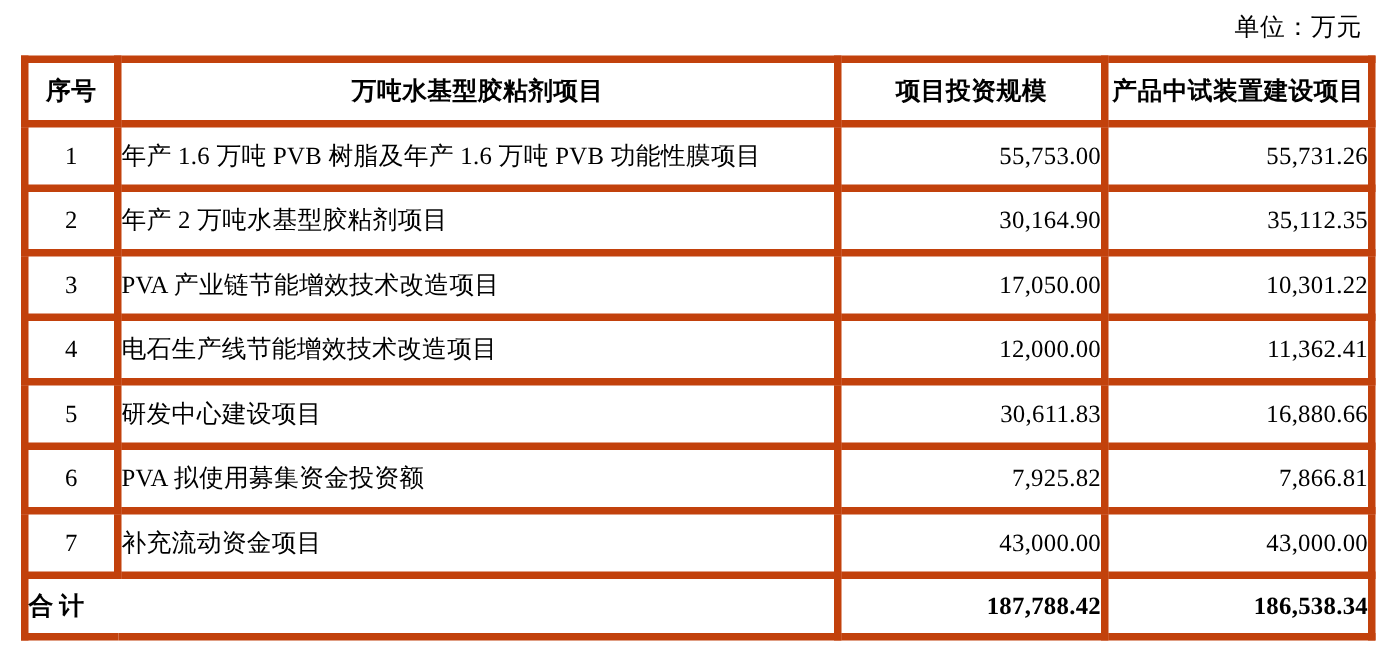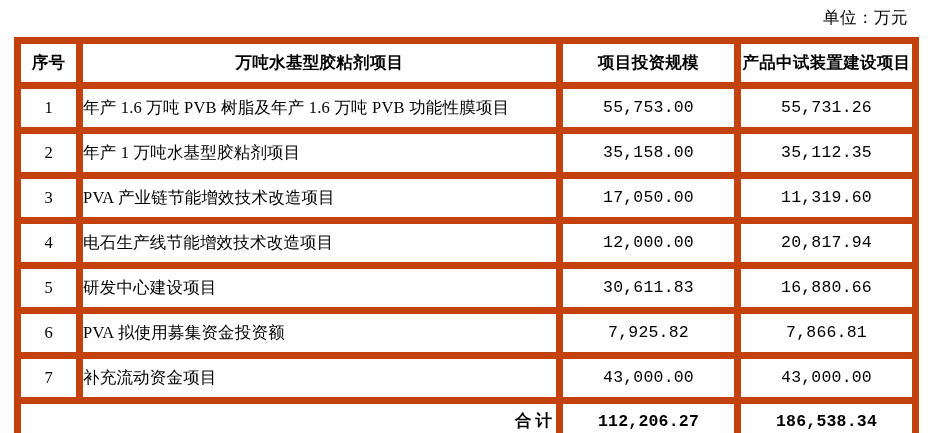--- a/index.html
+++ b/index.html
@@ -31,21 +31,21 @@
     letter-spacing: 0.5px;
   }
   table.fund-table {
     border-collapse: collapse;
     width: 898px;
     table-layout: fixed;
     margin: 0;
   }
   table.fund-table th,
   table.fund-table td {
-    border: 7px solid #c2410c;
+    border: 5px solid #c2410c;
     padding: 0;
     font-size: 16.5px;
     line-height: 1.45;
     vertical-align: middle;
   }
   
   col.c-num   { width: 62px; }
   col.c-name  { width: 480px; }
   col.c-scale { width: 178px; }
   col.c-use   { width: 178px; }
@@ -63,34 +63,32 @@
   td.col-num {
     text-align: center;
     padding: 4px 2px;
   }
   td.col-name {
     text-align: left;
     padding: 5px 8px 5px 10px;
     letter-spacing: 0.2px;
   }
   td.col-amt {
-    text-align: center;
+    text-align: right;
     padding: 5px 12px 5px 6px;
     letter-spacing: 0.2px;
-    font-family: Liberation Mono, monospace;
   }
   tr.total-row td {
     font-weight: bold;
     height: 36px;
   }
   td.total-label {
-    text-align: right;
+    text-align: left;
     letter-spacing: 4px;
     padding: 4px;
-    font-family: Liberation Mono, monospace;
   }
   .two-line {
     line-height: 1.5;
   }
 </style>
 </head>
 <body>
 
 <div class="page">
 
@@ -113,35 +111,35 @@
     </thead>
     <tbody>
       <tr>
         <td class="col-num">1</td>
         <td class="col-name two-line">年产 1.6 万吨 PVB 树脂及年产 1.6 万吨 PVB 功能性膜项目</td>
         <td class="col-amt">55,753.00</td>
         <td class="col-amt">55,731.26</td>
       </tr>
       <tr>
         <td class="col-num">2</td>
-        <td class="col-name">年产 1 万吨水基型胶粘剂项目</td>
-        <td class="col-amt">35,158.00</td>
+        <td class="col-name">年产 2 万吨水基型胶粘剂项目</td>
+        <td class="col-amt">30,164.90</td>
         <td class="col-amt">35,112.35</td>
       </tr>
       <tr>
         <td class="col-num">3</td>
         <td class="col-name">PVA 产业链节能增效技术改造项目</td>
         <td class="col-amt">17,050.00</td>
-        <td class="col-amt">11,319.60</td>
+        <td class="col-amt">10,301.22</td>
       </tr>
       <tr>
         <td class="col-num">4</td>
         <td class="col-name">电石生产线节能增效技术改造项目</td>
         <td class="col-amt">12,000.00</td>
-        <td class="col-amt">20,817.94</td>
+        <td class="col-amt">11,362.41</td>
       </tr>
       <tr>
         <td class="col-num">5</td>
         <td class="col-name">研发中心建设项目</td>
         <td class="col-amt">30,611.83</td>
         <td class="col-amt">16,880.66</td>
       </tr>
       <tr>
         <td class="col-num">6</td>
         <td class="col-name">PVA 拟使用募集资金投资额</td>
@@ -149,19 +147,19 @@
         <td class="col-amt">7,866.81</td>
       </tr>
       <tr>
         <td class="col-num">7</td>
         <td class="col-name">补充流动资金项目</td>
         <td class="col-amt">43,000.00</td>
         <td class="col-amt">43,000.00</td>
       </tr>
       <tr class="total-row">
         <td class="total-label" colspan="2">合计</td>
-        <td class="col-amt">112,206.27</td>
+        <td class="col-amt">187,788.42</td>
         <td class="col-amt">186,538.34</td>
       </tr>
     </tbody>
   </table>
 
 </div>
 
 </body></html>

